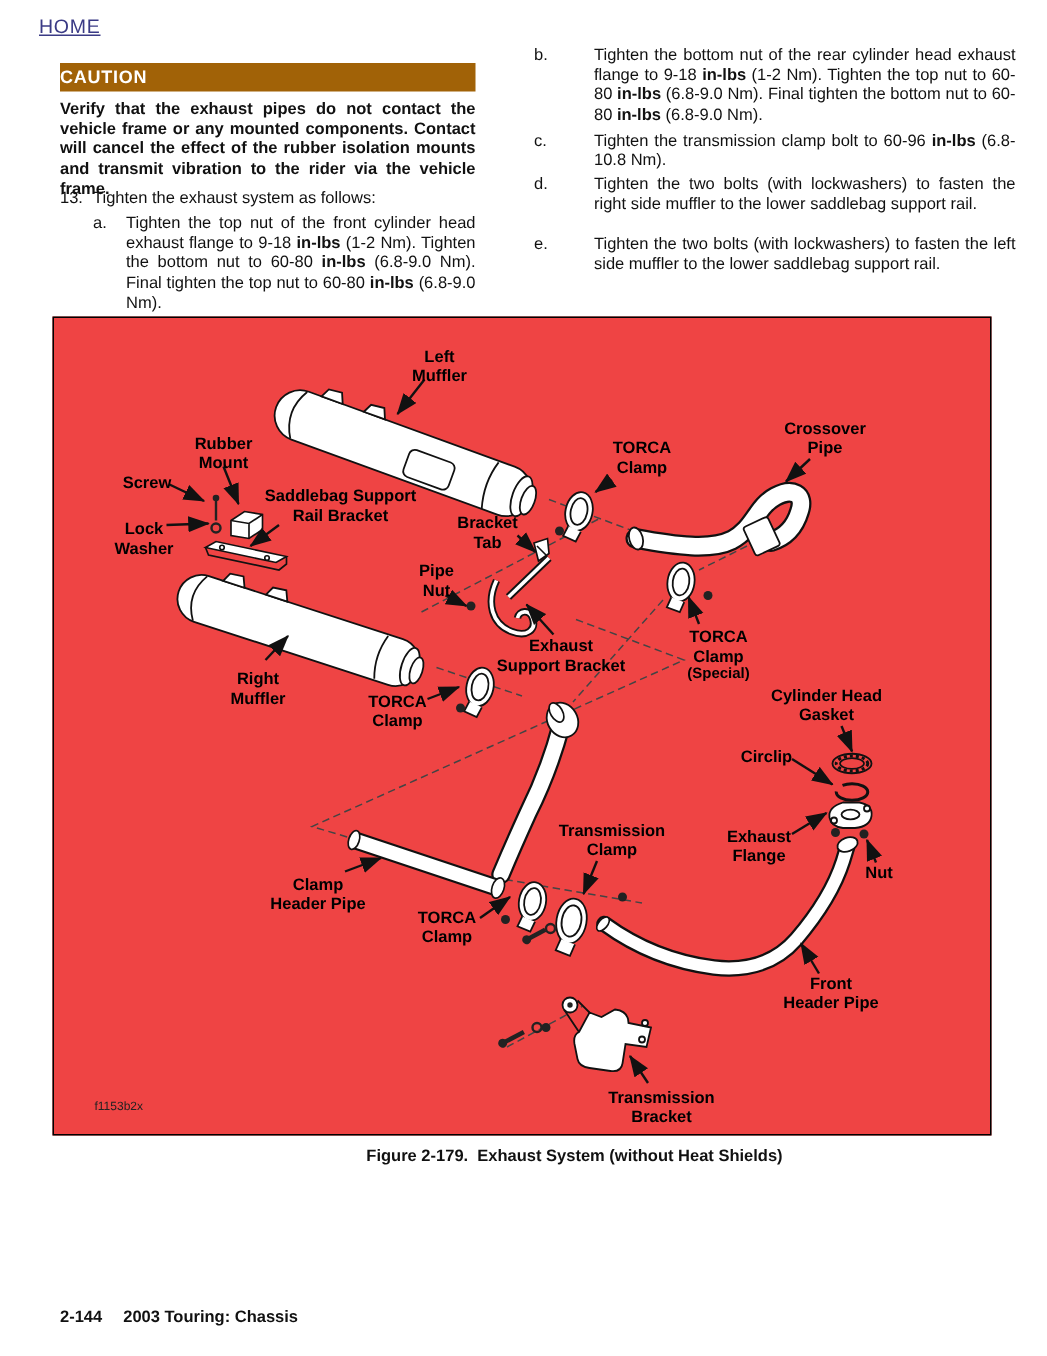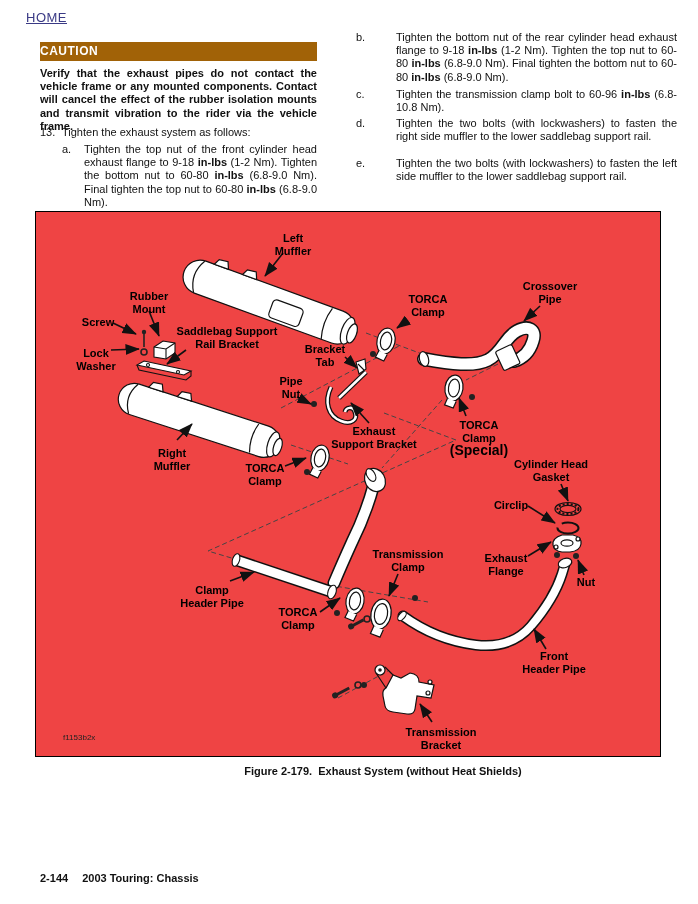--- a/index.html
+++ b/index.html
@@ -38,21 +38,21 @@
     left:35px;top:211px;width:624px;height:544px;border:1px solid #000;background:#ef4444;
   }
   #diagram-svg{position:absolute;left:0;top:0;}
   .dlabel{
     position:absolute;transform:translateX(-50%);
     font-weight:bold;font-size:11px;line-height:12.5px;text-align:center;
     white-space:pre-line;color:#000;
   }
   .dnote{
     position:absolute;transform:translateX(-50%);
-    font-weight:bold;font-size:14px;line-height:10px;text-align:center;color:#000;
+    font-weight:bold;font-size:10px;line-height:10px;text-align:center;color:#000;
   }
   .dcode{
     position:absolute;font-size:8px;color:#222;transform:none;font-weight:400;
   }
   #figure-caption{
     left:0;top:765px;width:698px;text-align:center;font-weight:bold;font-size:11px;
     white-space:pre;
     padding-left:34px;
   }
   #page-footer{

